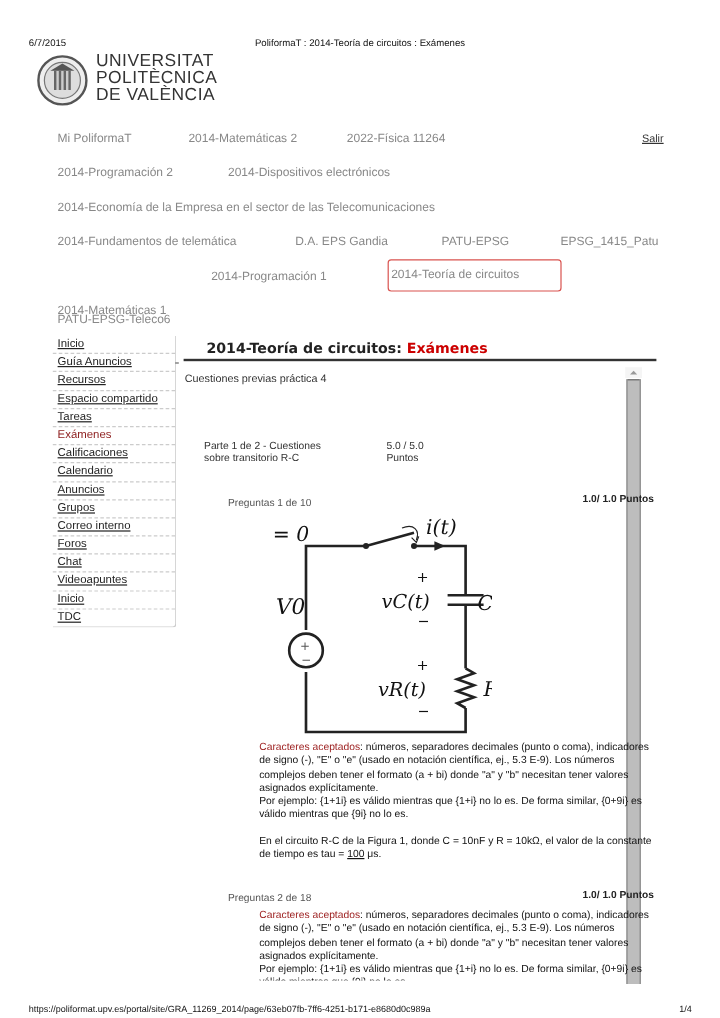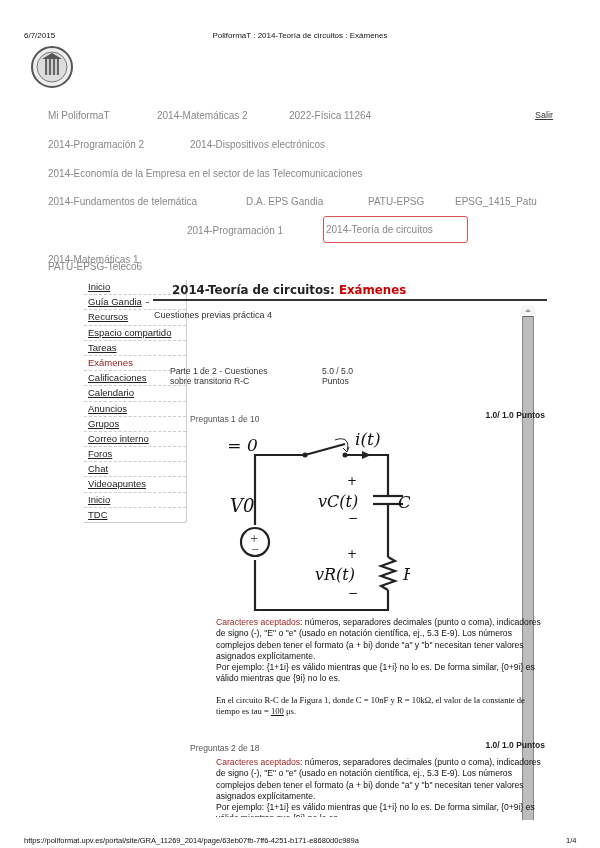--- a/index.html
+++ b/index.html
@@ -4,21 +4,21 @@
 <style>
   html, body { margin:0; padding:0; background:#fff; }
   body { width:600px; height:848px; position:relative; overflow:hidden; font-family:"Liberation Sans", sans-serif; color:#222; }
   .abs { position:absolute; }
   .print-hdr { font-size:8px; color:#111; top:17px;margin-top:14px; }
   .logo { left:30px; top:44px; width:140px; height:46px; }
   .logo-text { position:absolute; left:50px; top:0; font-size:14.5px; line-height:14px; letter-spacing:0.4px; color:#333; }
   .site-tab { font-size:10px; color:#888; white-space:nowrap; }
   .site-tab.active { border:1px solid #d9534f; border-radius:3px; padding:7px 26px 7px 2px; }
   .logout { font-size:9px; color:#333; text-decoration:underline; }
-  .sidebar { left:44px; top:280px; width:102px; border:1px solid #ccc; border-left:none; border-top:none; border-radius:0 0 3px 0; background:#fff;margin-left:40px; }
+  .sidebar { left:44px; top:280px; width:102px; border:1px solid #ccc; border-left:none; border-top:none; border-radius:0 0 3px 0; background:#fff; }
   .side-item { font-size:9.5px; height:14.2px; line-height:14px; padding-left:4px; border-bottom:1px dashed #ccc; white-space:nowrap; }
   .side-item span { color:#222; text-decoration:underline; }
   .side-item.active span { color:#8b1a1a; text-decoration:none; }
   .page-title { left:172px; top:283px; font-family:"DejaVu Sans", sans-serif; font-weight:bold; font-size:11.8px; color:#222; }
   .page-title .tool { color:#cc0000; }
   .title-rule { left:153px; top:299px; width:394px; height:2px; background:#333; }
   .scrollbar { left:521px; top:306px; width:14px; height:514px; }
   .sb-up { position:absolute; left:0; top:0; width:14px; height:9px; background:#f5f5f5; }
   .sb-up:after { content:""; position:absolute; left:4px; top:3px; border-left:3px solid transparent; border-right:3px solid transparent; border-bottom:3px solid #999; }
   .sb-thumb { position:absolute; left:1px; top:10px; width:12px; height:504px; background:#bdbdbd; border-left:1px solid #888; border-right:1px solid #888; box-sizing:border-box; }
@@ -39,46 +39,51 @@
 <div class="abs logo">
   <svg width="44" height="46" viewBox="0 0 44 46">
     <circle cx="22" cy="23" r="20" fill="#eee" stroke="#555" stroke-width="2"></circle>
     <circle cx="22" cy="23" r="15" fill="#ddd" stroke="#777" stroke-width="1"></circle>
     <rect x="15" y="15" width="14" height="16" fill="#666"></rect>
     <rect x="17" y="15" width="2" height="16" fill="#ccc"></rect>
     <rect x="21" y="15" width="2" height="16" fill="#ccc"></rect>
     <rect x="25" y="15" width="2" height="16" fill="#ccc"></rect>
     <path d="M12 15 L22 9 L32 15 Z" fill="#555"></path>
   </svg>
+  <div class="logo-text">
+    <div>UNIVERSITAT</div>
+    <div>POLITÈCNICA</div>
+    <div>DE VALÈNCIA</div>
+  </div>
 </div>
 
 <div class="abs site-tab" style="left:48px; top:110px;">Mi PoliformaT</div>
 <div class="abs site-tab" style="left:157px; top:110px;">2014-Matemáticas 2</div>
 <div class="abs site-tab" style="left:289px; top:110px;">2022-Física 11264</div>
 <div class="abs logout" style="left:535px; top:110px;">Salir</div>
 
 <div class="abs site-tab" style="left:48px; top:139px;">2014-Programación 2</div>
 <div class="abs site-tab" style="left:190px; top:139px;">2014-Dispositivos electrónicos</div>
 
 <div class="abs site-tab" style="left:48px; top:168px;">2014-Economía de la Empresa en el sector de las Telecomunicaciones</div>
 
 <div class="abs site-tab" style="left:48px; top:196px;">2014-Fundamentos de telemática</div>
 <div class="abs site-tab" style="left:246px; top:196px;">D.A. EPS Gandia</div>
 <div class="abs site-tab" style="left:368px; top:196px;">PATU-EPSG</div>
-<div class="abs site-tab" style="left:455px; top:196px;">EPSG_1415_Patu</div>
+<div class="abs site-tab" style="left:467px; top:196px;">EPSG_1415_Patu</div>
 
 <div class="abs site-tab" style="left:48px; top:225px;margin-top:36px;">PATU-EPSG-Teleco6</div>
-<div class="abs site-tab" style="left:187px; top:225px;">2014-Programación 1</div>
+<div class="abs site-tab" style="left:176px; top:225px;">2014-Programación 1</div>
 <div class="abs site-tab active" style="left:323px; top:216px; width:115px;">2014-Teoría de circuitos</div>
 
 <div class="abs site-tab" style="left:48px; top:254px;">2014-Matemáticas 1</div>
 
 <div class="abs sidebar">
   <div class="side-item"><span>Inicio</span></div>
-  <div class="side-item"><span>Guía Gandia</span></div>
+  <div class="side-item"><span>Guía Anuncios</span></div>
   <div class="side-item"><span>Recursos</span></div>
   <div class="side-item"><span>Espacio compartido</span></div>
   <div class="side-item"><span>Tareas</span></div>
   <div class="side-item active"><span>Exámenes</span></div>
   <div class="side-item"><span>Calificaciones</span></div>
   <div class="side-item"><span>Calendario</span></div>
   <div class="side-item"><span>Anuncios</span></div>
   <div class="side-item"><span>Grupos</span></div>
   <div class="side-item"><span>Correo interno</span></div>
   <div class="side-item"><span>Foros</span></div>
@@ -155,21 +160,21 @@
     <text x="123" y="167">−</text>
     <text x="25" y="112" font-size="10" fill="#555">+</text>
     <text x="26" y="123" font-size="10" fill="#555">−</text>
   </g>
 </svg>
 
 <div class="abs para" style="left:216px; top:617px;">
   <span class="red">Caracteres aceptados</span><span>: números, separadores decimales (punto o coma), indicadores de signo (-), "E" o "e" (usado en notación científica, ej., 5.3 E-9). Los números complejos deben tener el formato (a + bi) donde "a" y "b" necesitan tener valores asignados explícitamente.</span><br>
   <span>Por ejemplo: {1+1i} es válido mientras que {1+i} no lo es. De forma similar, {0+9i} es válido mientras que {9i} no lo es.</span>
 </div>
-<div class="abs para" style="left:216px; top:695px;font-family:Liberation Serif, serif;">
+<div class="abs para" style="left:216px; top:695px;">
   <span>En el circuito R-C de la Figura 1, donde C = 10nF y R = 10kΩ, el valor de la constante de tiempo es tau = </span><span class="answer">100</span><span> μs.</span>
 </div>
 
 <div class="abs q-hdr" style="left:190px; top:743px;">Preguntas 2 de 18</div>
 <div class="abs pts" style="left:470px; top:740px; width:75px; text-align:right;">1.0/ 1.0 Puntos</div>
 <div class="abs para" style="left:216px; top:757px; height:60px; overflow:hidden;">
   <span class="red">Caracteres aceptados</span><span>: números, separadores decimales (punto o coma), indicadores de signo (-), "E" o "e" (usado en notación científica, ej., 5.3 E-9). Los números complejos deben tener el formato (a + bi) donde "a" y "b" necesitan tener valores asignados explícitamente.</span><br>
   <span>Por ejemplo: {1+1i} es válido mientras que {1+i} no lo es. De forma similar, {0+9i} es válido mientras que {9i} no lo es.</span>
 </div>
 

